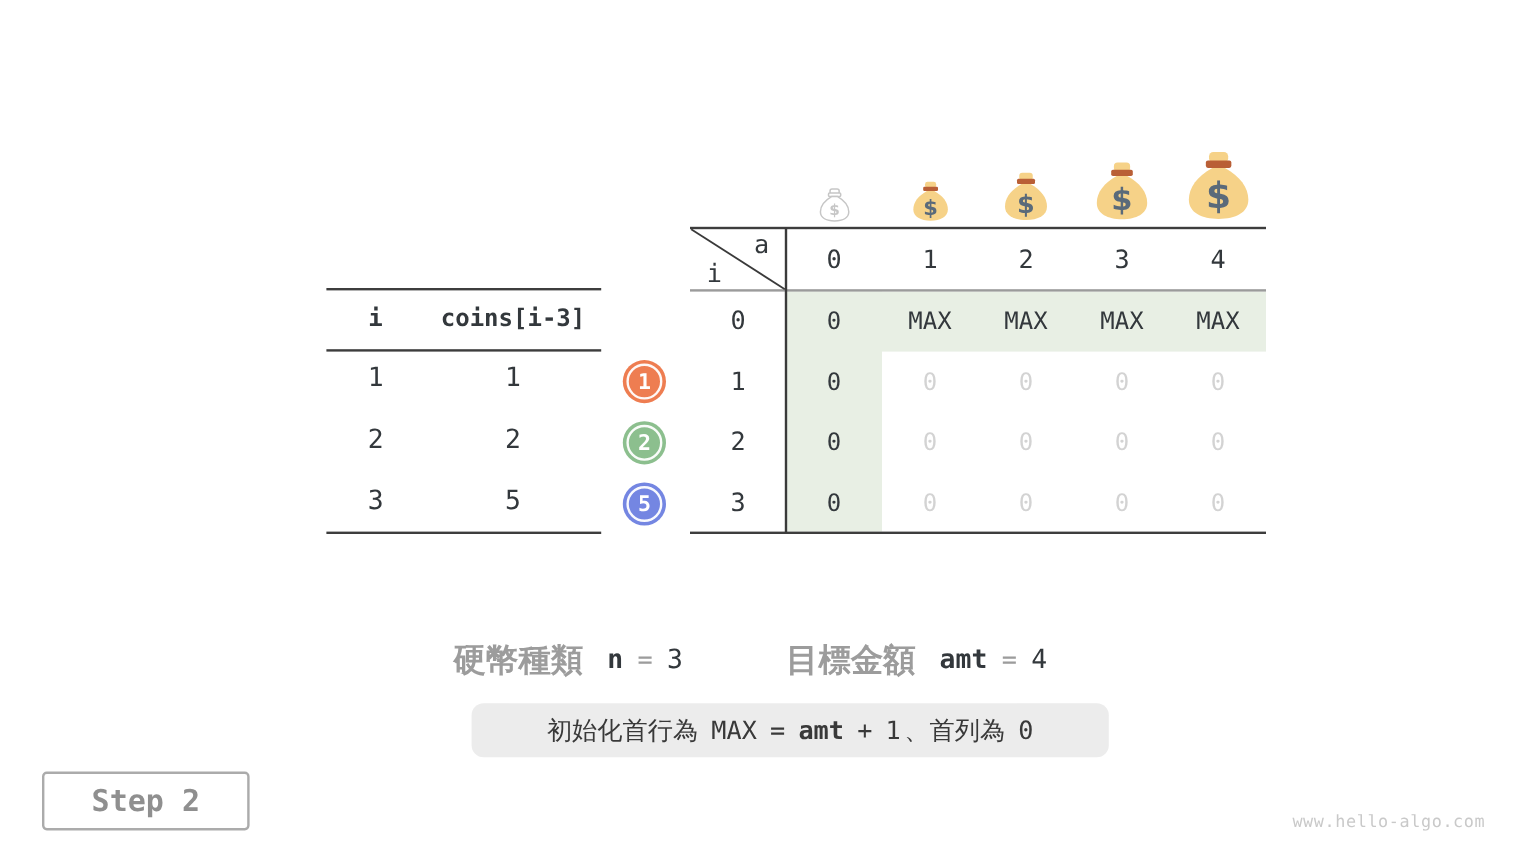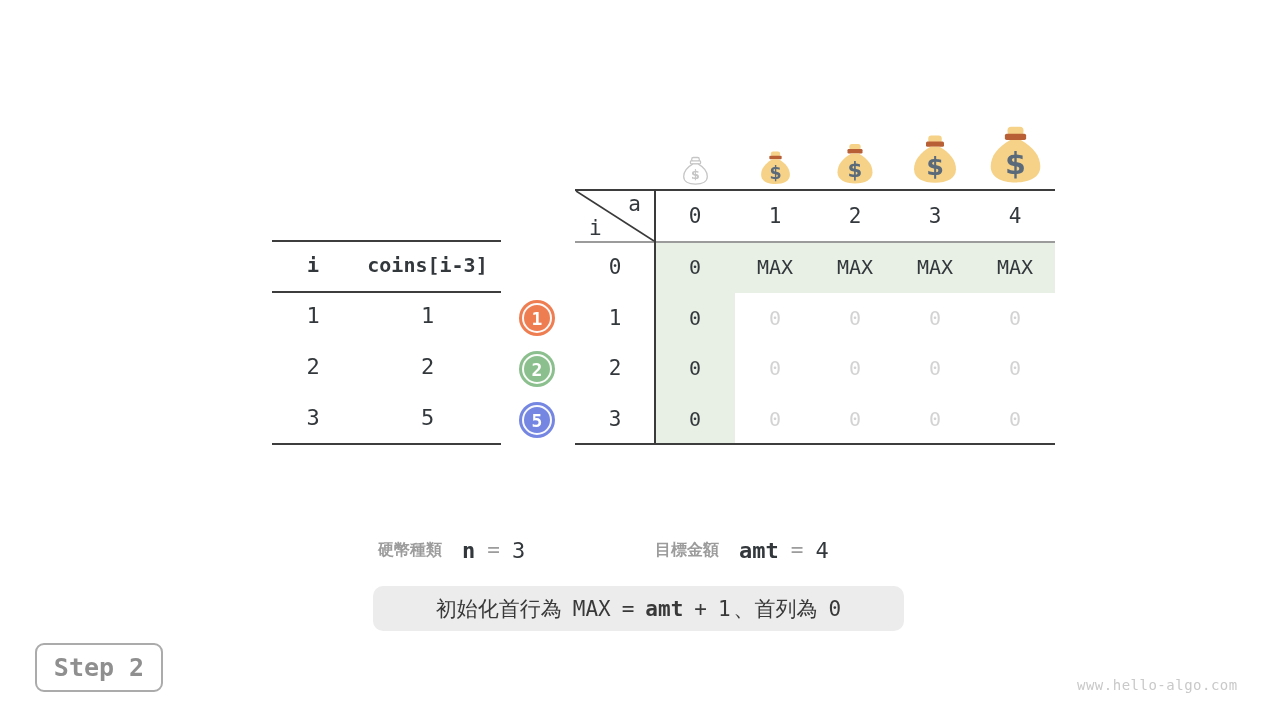--- a/index.html
+++ b/index.html
@@ -58,40 +58,40 @@
   .dp-grid .r { display: flex; height: 50.5px; }
   .dp-grid .cell { width: 80px; display: flex; align-items: center; justify-content: center;
                    font-size: 20px; color: #33383c; font-family: "DejaVu Sans Mono", monospace; }
   .dp-grid .cell.faded { color: #d3d3d3; }
 
   .vline { position: absolute; background: #3a3a3a; width: 2px; }
   .hline-gray { position: absolute; background: #9b9b9b; height: 2px; }
 
   
   .legend { position: absolute; top: 535px; height: 30px; display: flex; align-items: center; }
-  .legend .lab { color: #9c9c9c; font-weight: bold; font-size: 16px; }
+  .legend .lab { color: #9c9c9c; font-weight: bold; font-size: 27px; }
   .legend .var { color: #33383c; font-weight: bold; font-size: 22px; font-family: "DejaVu Sans Mono", monospace; margin-left: 20px; }
   .legend .eq  { color: #9c9c9c; font-size: 21px; font-family: "DejaVu Sans Mono", monospace; margin-left: 12px; }
   .legend .val { color: #33383c; font-size: 22px; font-family: "DejaVu Sans Mono", monospace; margin-left: 12px; }
 
   .callout {
-    position: absolute; left: 373px; top: 586px; width: 531px; height: 45px;
+    position: absolute; left: 393px; top: 586px; width: 531px; height: 45px;
     background: #ececec; border-radius: 10px;
     display: flex; align-items: center; justify-content: center;
     font-size: 21px; color: #393939;
   }
   .callout .m  { font-family: "DejaVu Sans Mono", monospace; margin-left: 11px; }
   .callout .b  { font-weight: bold; }
   .callout .t  { margin-left: 3px; }
   .callout .first { margin-left: 0; }
 
   
   .step-btn {
-    position: absolute; left: 35px; top: 643px; width: 128px; height: 49px;
-    background: #ffffff; border: 2px solid #ababab; border-radius: 9px;
+    position: absolute; left: 35px; top: 643px; width: 173px; height: 49px;
+    background: #ffffff; border: 2px solid #ababab; border-radius: 4px;
     display: flex; align-items: center; justify-content: center;
     color: #8f8f8f; font-weight: bold; font-size: 25px;
     font-family: "DejaVu Sans Mono", monospace;
   }
   .watermark {
     position: absolute; left: 1077px; top: 677px;
     color: #c9c9c9; font-size: 14px; letter-spacing: .5px;
     font-family: "DejaVu Sans Mono", monospace;
   }
   .bag-dollar { font-family: "DejaVu Sans", sans-serif; font-weight: bold; }

